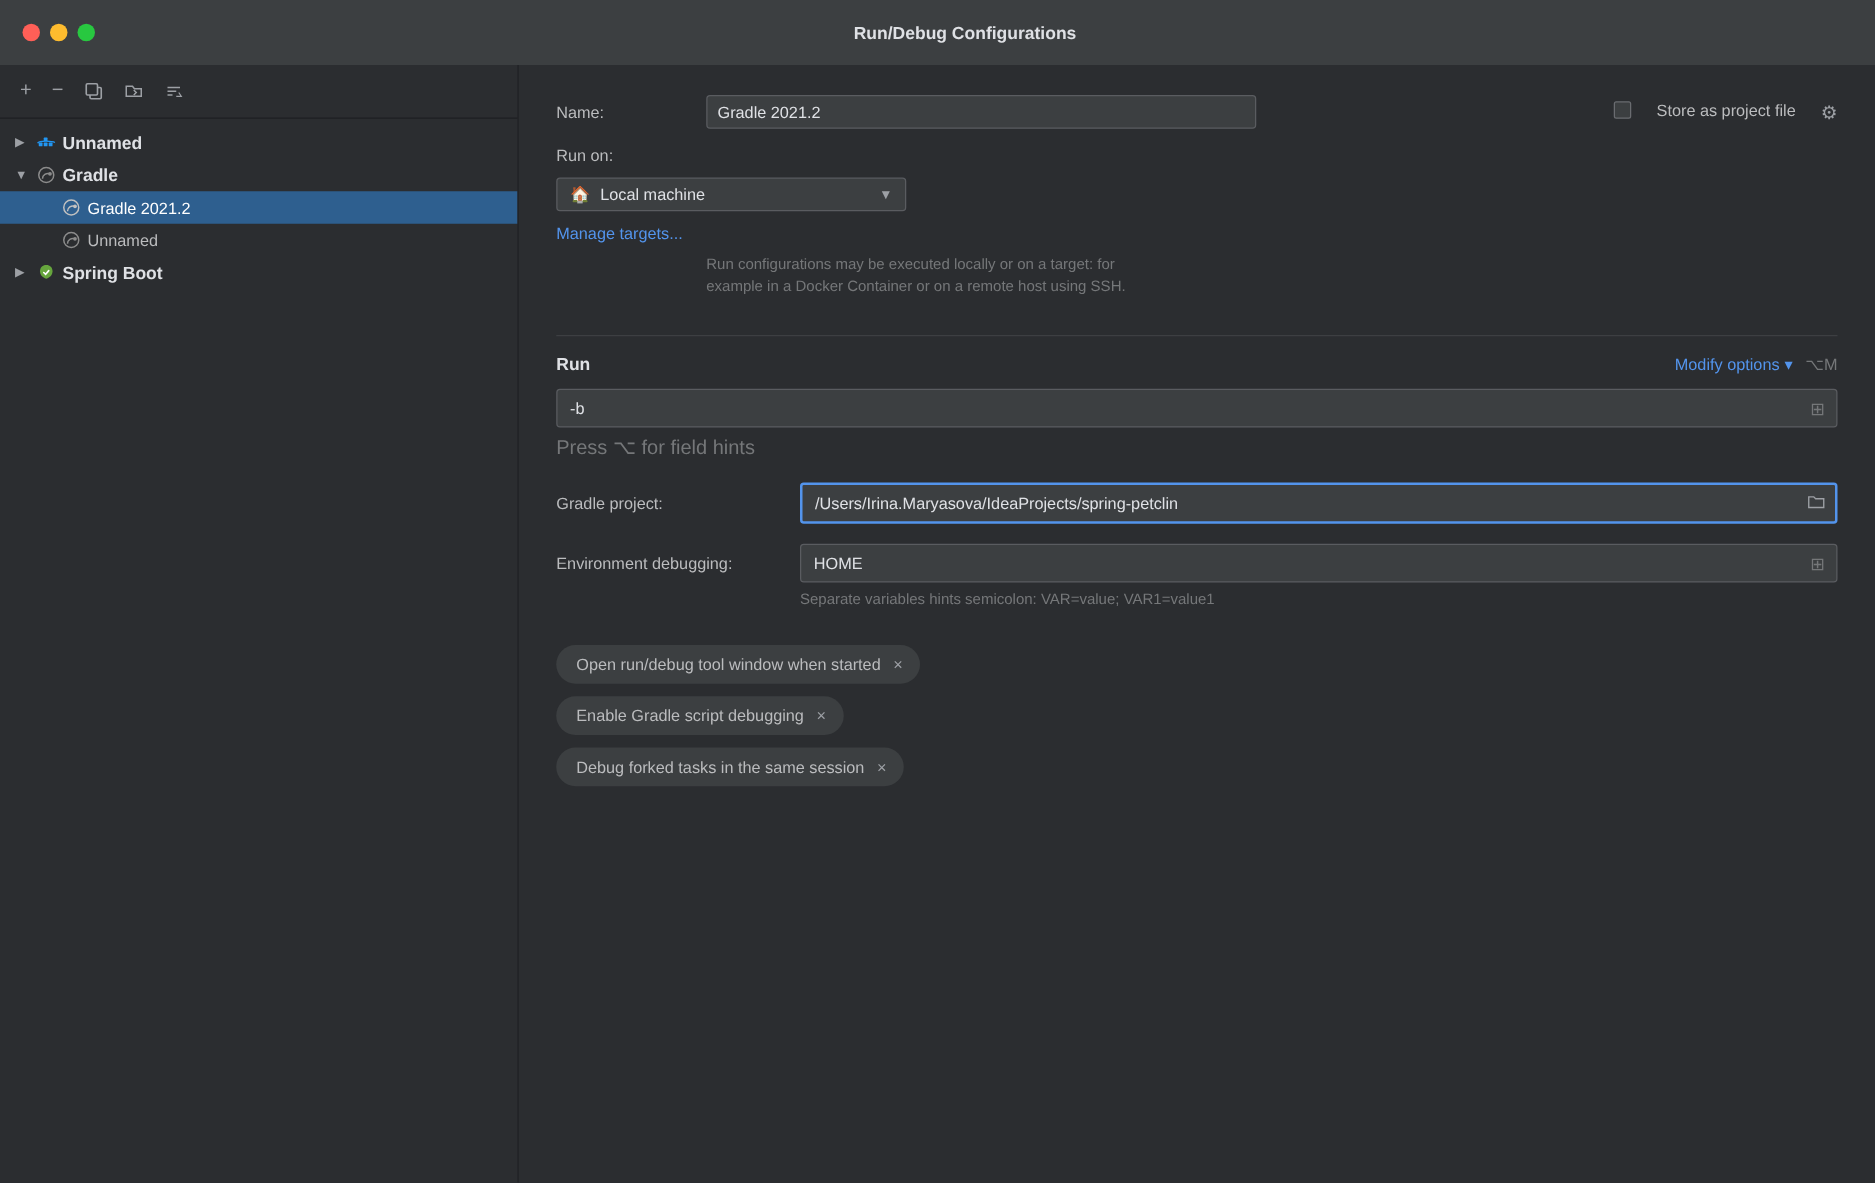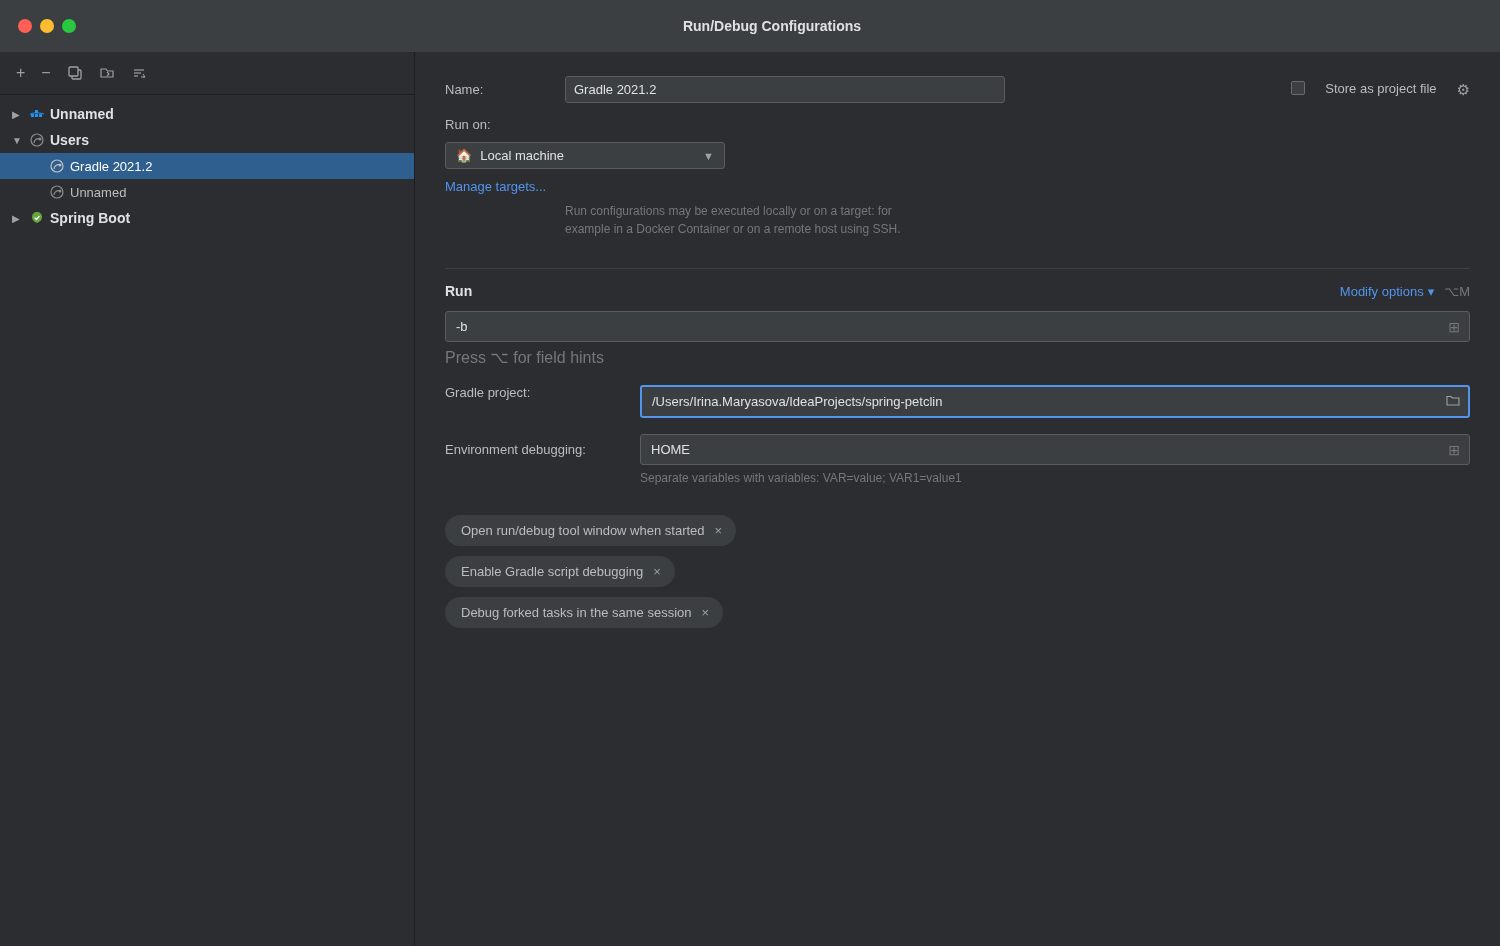--- a/index.html
+++ b/index.html
@@ -280,21 +280,21 @@
     }
     .field-hint {
       color: #757779;
       font-size: 16px;
       margin-bottom: 18px;
     }
 
     
     .gradle-project-row {
       display: flex;
-      align-items: flex-start;
+      align-items: center;
       margin-bottom: 16px;
       gap: 10px;
     }
     .gradle-label {
       color: #bbbcbe;
       font-size: 13px;
       min-width: 185px;
     }
     .gradle-input-wrapper {
       position: relative;
@@ -433,21 +433,21 @@
 
       <div class="tree-item">
         <span class="tree-arrow">▼</span>
         <span class="tree-icon">
           <svg width="16" height="16" viewBox="0 0 16 16">
             <circle cx="8" cy="8" r="6" fill="none" stroke="#8b8b8b" stroke-width="1.2"></circle>
             <path d="M5 11 C5 8 8 6 11 7" stroke="#8b8b8b" stroke-width="1.2" fill="none"></path>
             <circle cx="11" cy="7" r="1.5" fill="#8b8b8b"></circle>
           </svg>
         </span>
-        <span class="item-label bold">Users</span>
+        <span class="item-label bold">Gradle</span>
       </div>
 
       <div class="tree-item selected">
         <span class="tree-arrow" style="color:transparent;">▶</span>
         <span style="width:16px; flex-shrink:0;"></span>
         <span class="tree-icon">
           <svg width="16" height="16" viewBox="0 0 16 16">
             <circle cx="8" cy="8" r="6" fill="none" stroke="#c0c0c0" stroke-width="1.2"></circle>
             <path d="M5 11 C5 8 8 6 11 7" stroke="#c0c0c0" stroke-width="1.2" fill="none"></path>
             <circle cx="11" cy="7" r="1.5" fill="#c0c0c0"></circle>
@@ -542,21 +542,21 @@
       </div>
     </div>
 
     <div class="env-row">
       <span class="env-label">Environment debugging:</span>
       <div class="env-input-wrapper">
         <input class="env-input" type="text" value="HOME" style="">
         <span class="input-icon-right">⊞</span>
       </div>
     </div>
-    <div class="env-hint">Separate variables with variables: VAR=value; VAR1=value1</div>
+    <div class="env-hint">Separate variables hints semicolon: VAR=value; VAR1=value1</div>
 
     <div class="chips-container">
       <div class="chip">
         <span>Open run/debug tool window when started</span>
         <span class="chip-close">×</span>
       </div>
       <div class="chip">
         <span>Enable Gradle script debugging</span>
         <span class="chip-close">×</span>
       </div>

